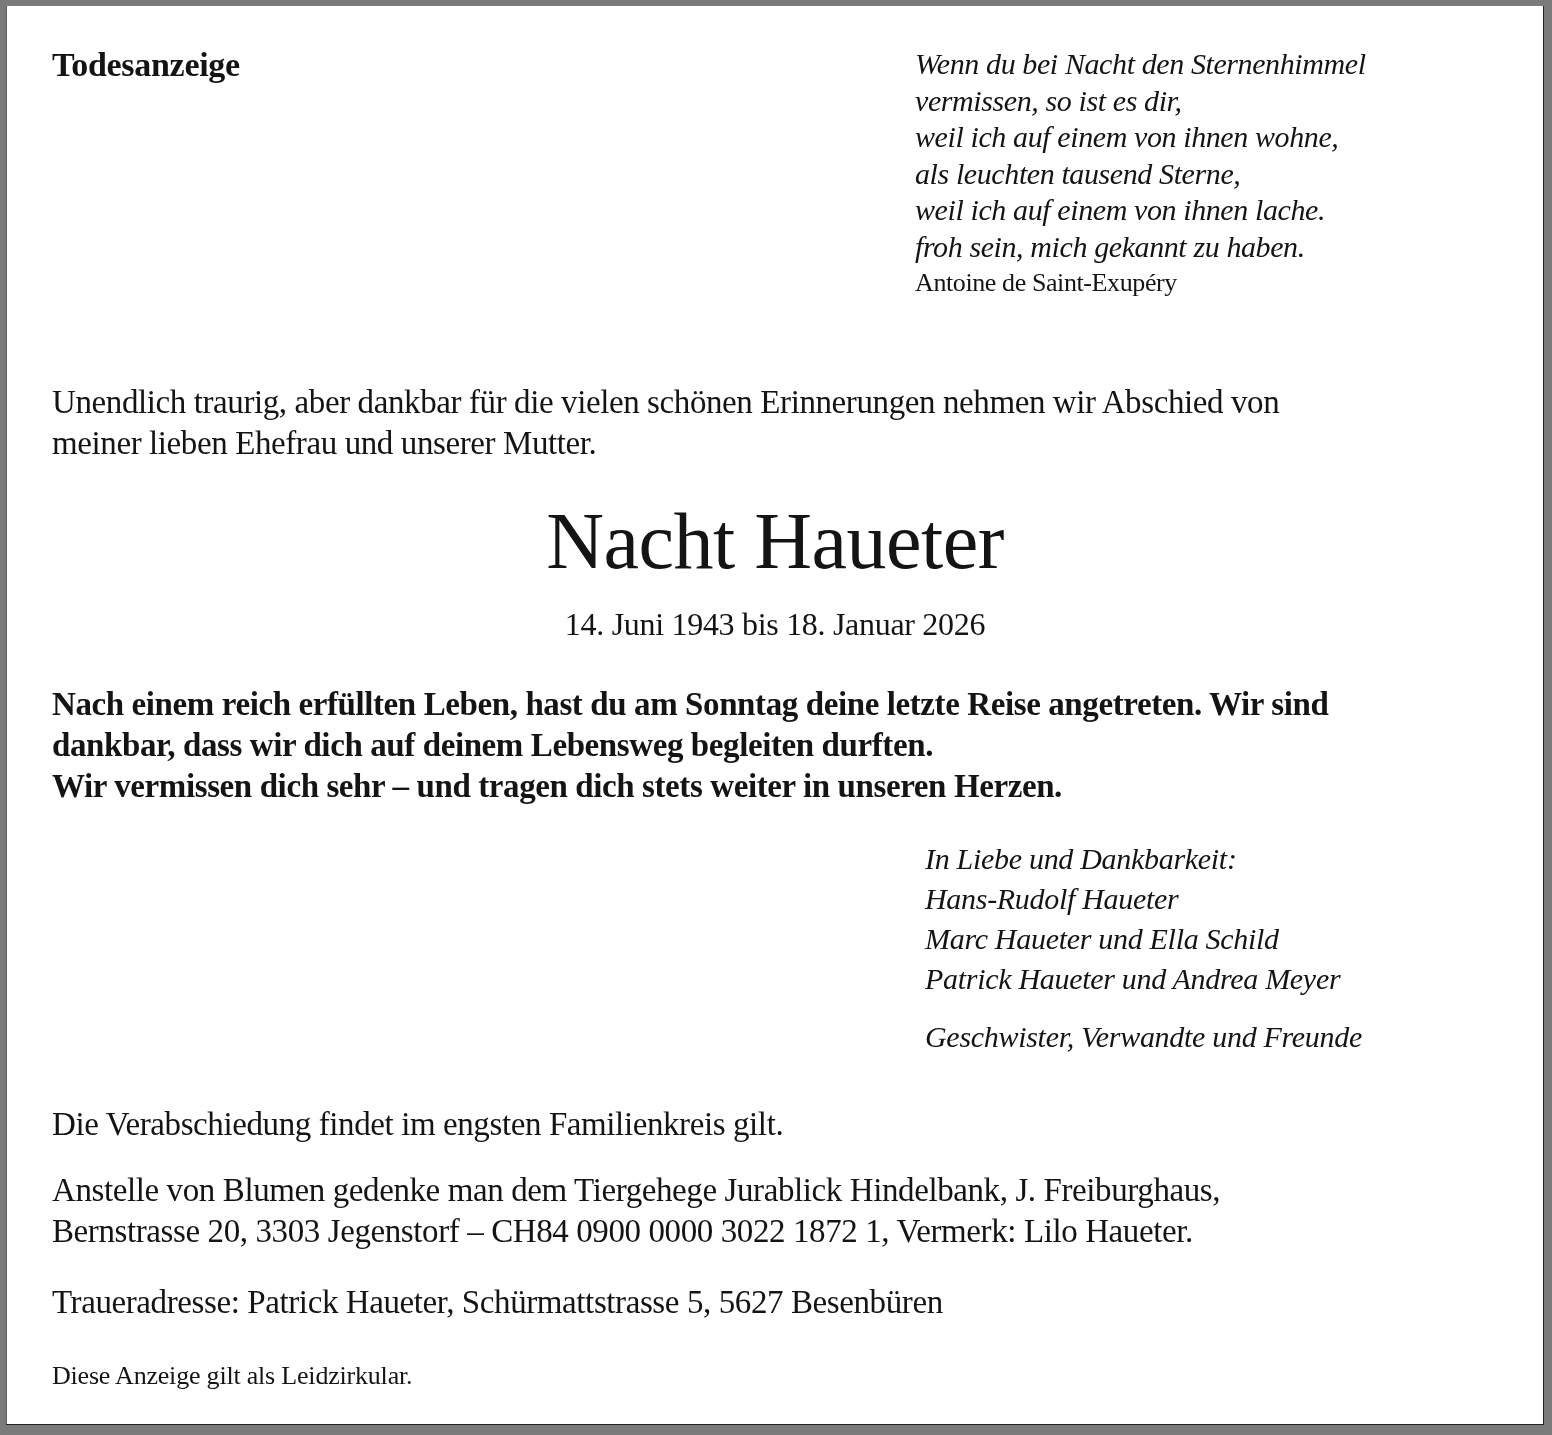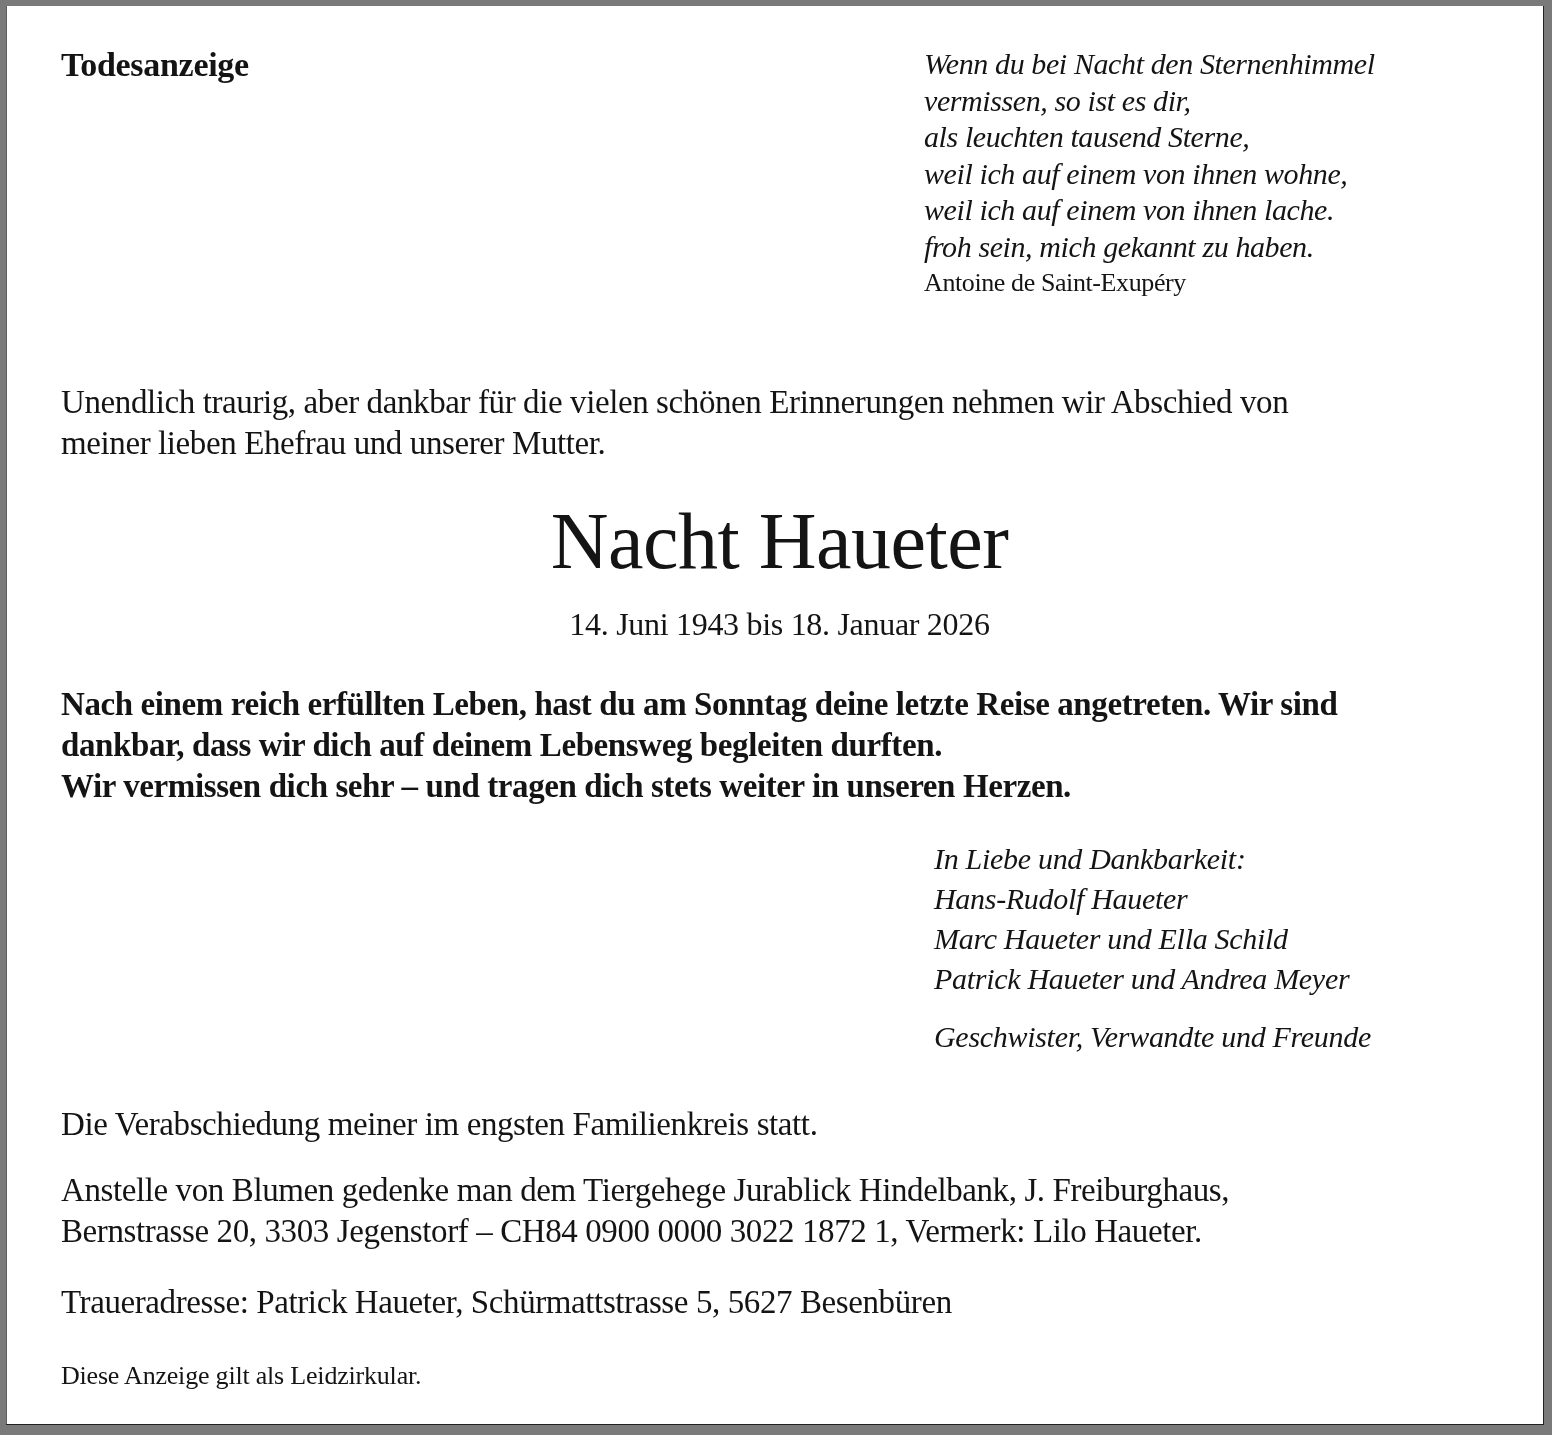--- a/index.html
+++ b/index.html
@@ -14,21 +14,21 @@
     box-sizing: border-box;
     background: #ffffff;
     border-style: solid;
     border-color: #7a7a7a;
     border-width: 6px 8px 10px 6px;
     box-shadow: inset -1px -1px 0 #222222, inset 1px 0 0 #5f5f5f;
     font-family: "Liberation Serif", serif;
     color: #141414;
     overflow: hidden;
   }
-  .abs { position: absolute; margin-left: 9px; }
+  .abs { position: absolute; }
   .notice-label {
     left: 46px; top: 40px;
     font-size: 34px;
     font-weight: bold;
     letter-spacing: -0.3px;
   }
   .poem {
     left: 909px; top: 40px;
     font-size: 30px;
     font-style: italic;
@@ -86,22 +86,22 @@
 </head>
 <body>
 
 <div class="page">
 
   <div class="abs notice-label">Todesanzeige</div>
 
   <div class="abs poem">
     <div class="poem-line">Wenn du bei Nacht den Sternenhimmel</div>
     <div class="poem-line">vermissen, so ist es dir,</div>
+    <div class="poem-line">weil ich auf einem von ihnen wohne,</div>
     <div class="poem-line">als leuchten tausend Sterne,</div>
-    <div class="poem-line">weil ich auf einem von ihnen wohne,</div>
     <div class="poem-line">weil ich auf einem von ihnen lache.</div>
     <div class="poem-line">froh sein, mich gekannt zu haben.</div>
     <div class="poem-attribution">Antoine de Saint-Exupéry</div>
   </div>
 
   <div class="abs body-text intro">
     <div>Unendlich traurig, aber dankbar für die vielen schönen Erinnerungen nehmen wir Abschied von</div>
     <div>meiner lieben Ehefrau und unserer Mutter.</div>
   </div>
 
@@ -116,21 +116,21 @@
   </div>
 
   <div class="abs mourners">
     <div>In Liebe und Dankbarkeit:</div>
     <div>Hans-Rudolf Haueter</div>
     <div>Marc Haueter und Ella Schild</div>
     <div>Patrick Haueter und Andrea Meyer</div>
     <div class="mourners-others">Geschwister, Verwandte und Freunde</div>
   </div>
 
-  <div class="abs body-text farewell">Die Verabschiedung meiner im engsten Familienkreis statt.</div>
+  <div class="abs body-text farewell">Die Verabschiedung findet im engsten Familienkreis gilt.</div>
 
   <div class="abs body-text donation">
     <div>Anstelle von Blumen gedenke man dem Tiergehege Jurablick Hindelbank, J. Freiburghaus,</div>
     <div>Bernstrasse 20, 3303 Jegenstorf – CH84 0900 0000 3022 1872 1, Vermerk: Lilo Haueter.</div>
   </div>
 
   <div class="abs body-text address">Traueradresse: Patrick Haueter, Schürmattstrasse 5, 5627 Besenbüren</div>
 
   <div class="abs footer-note">Diese Anzeige gilt als Leidzirkular.</div>
 

